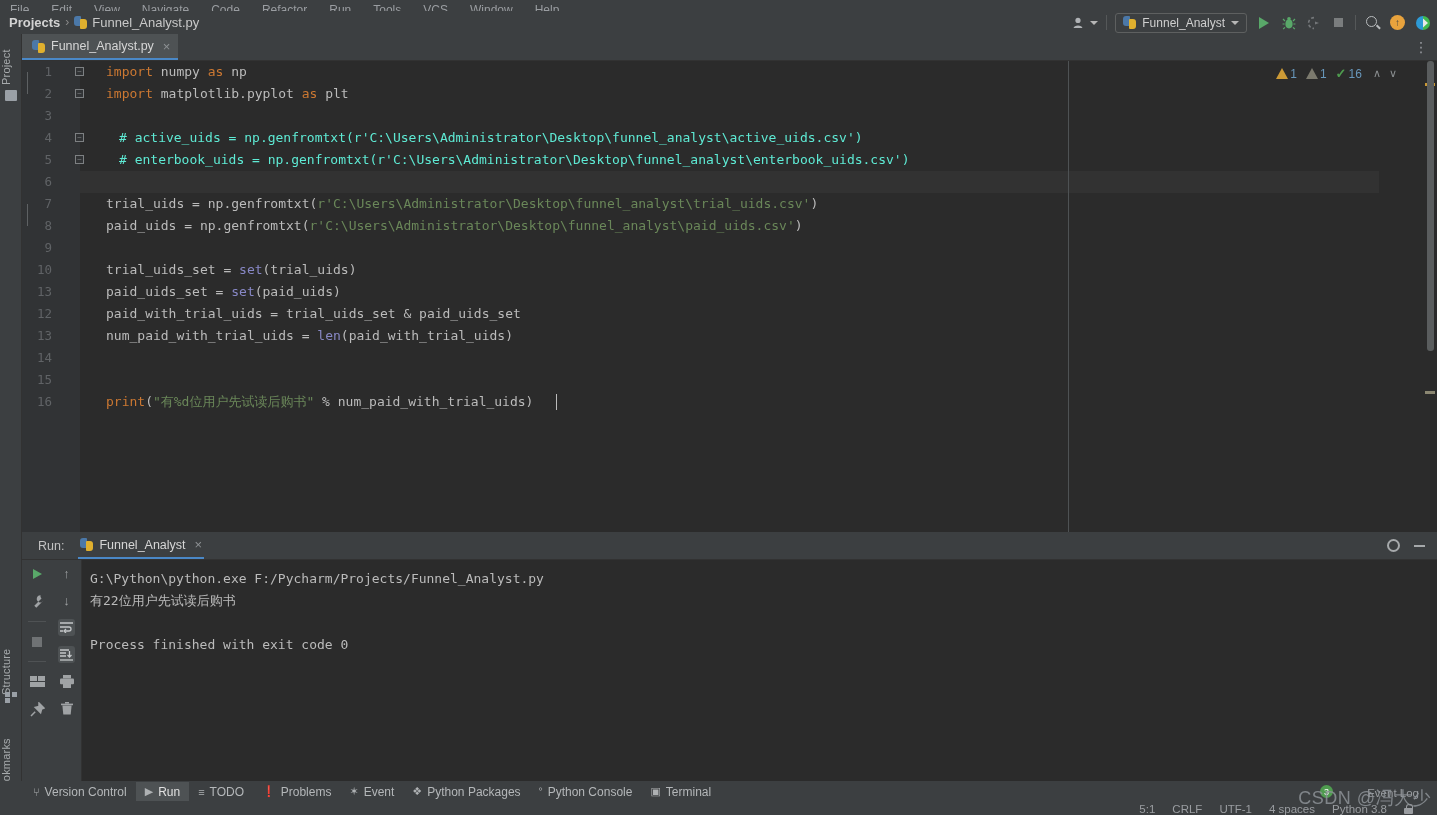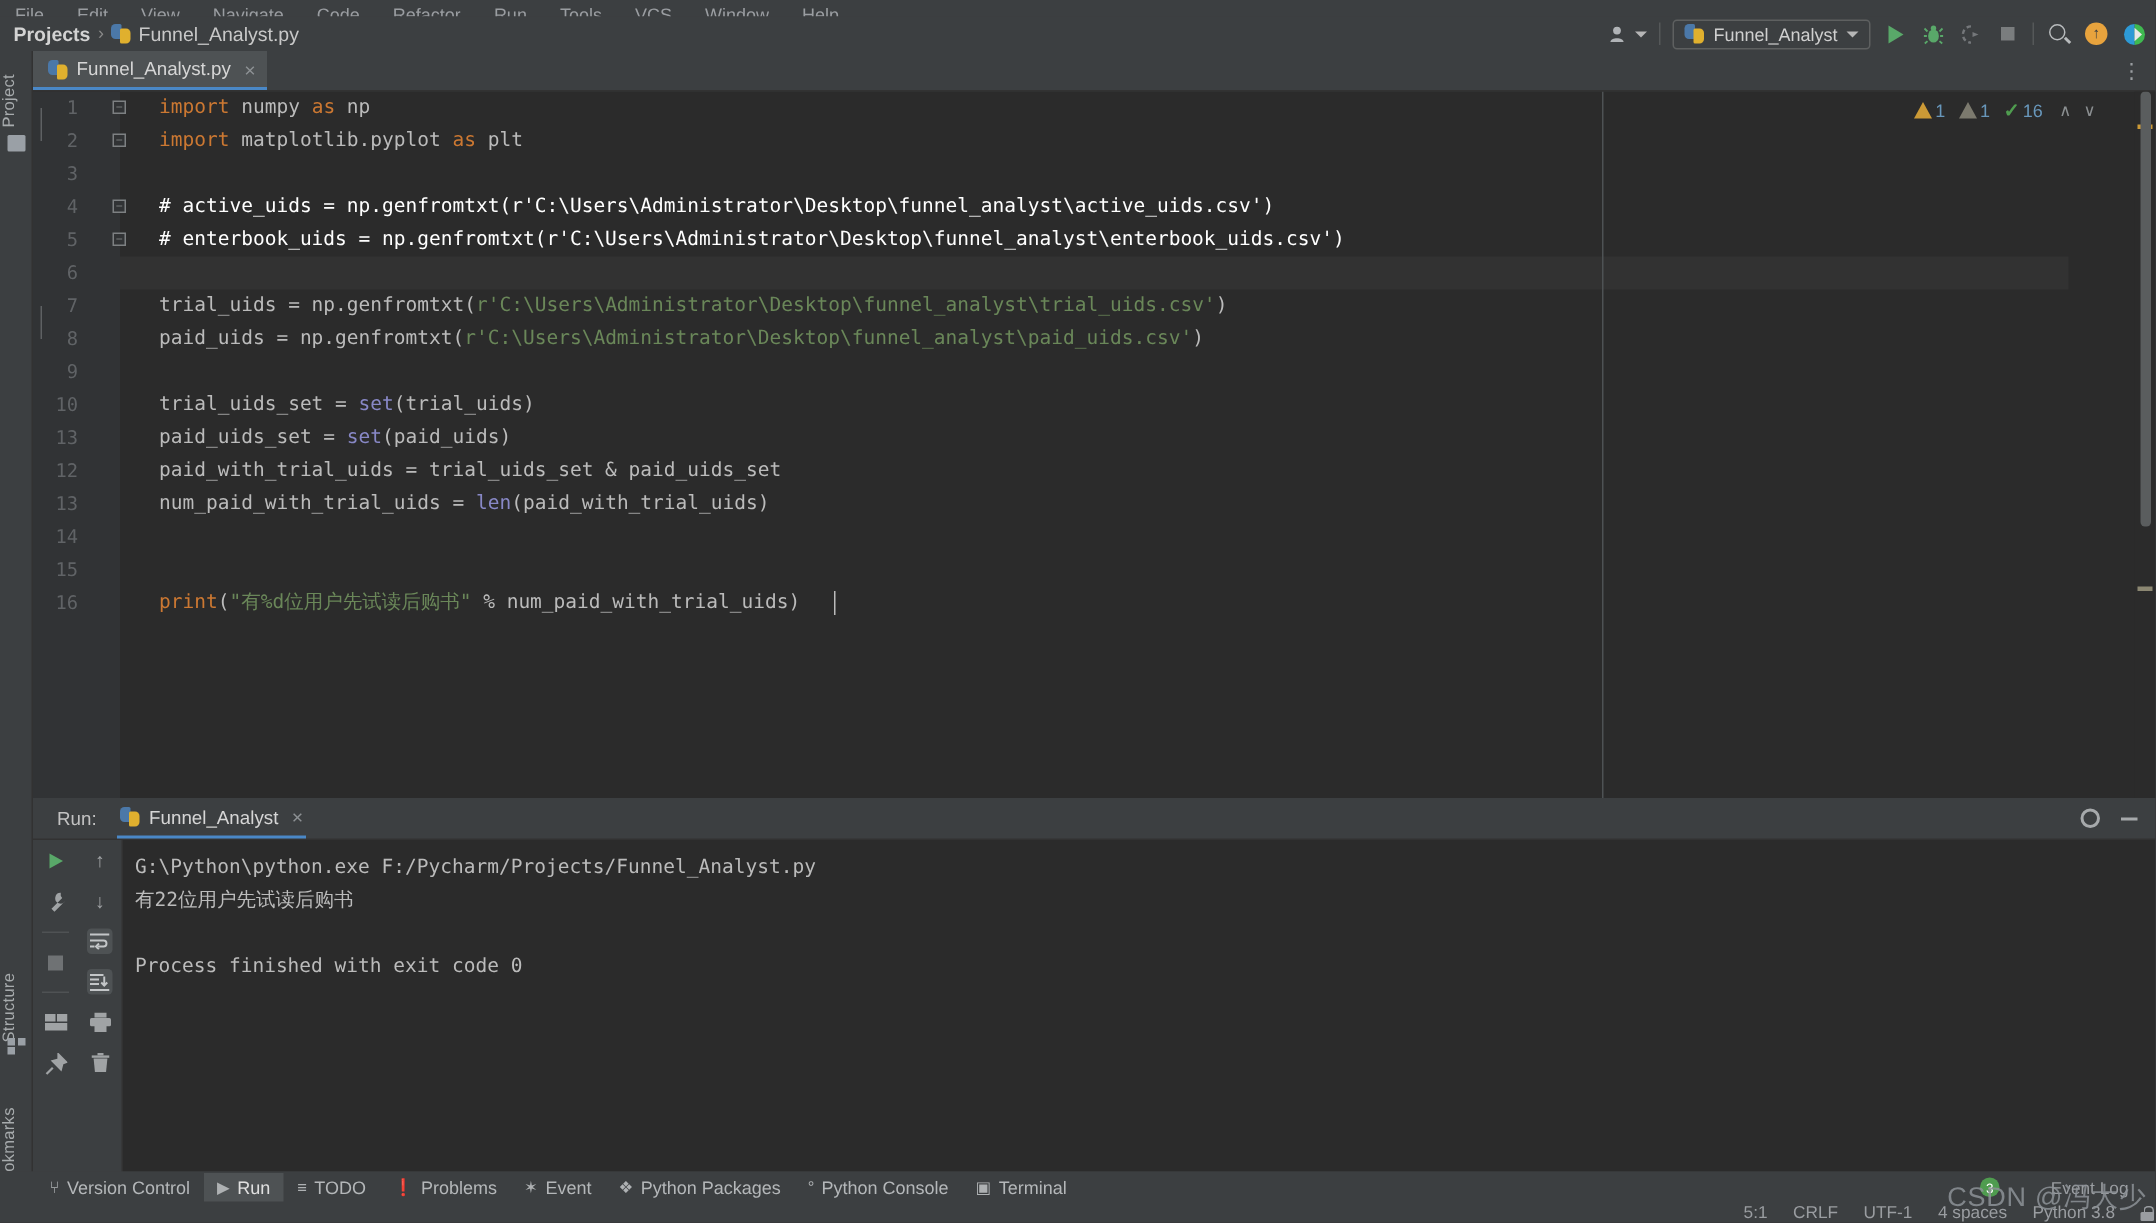--- a/index.html
+++ b/index.html
@@ -125,21 +125,21 @@
     font-family: "DejaVu Sans Mono", monospace; font-size: 13px;
     line-height: 22px; white-space: pre;
   }
   .cline { position: absolute; left: 26px; height: 22px; }
   .curline { position: absolute; left: 0; width: 1357px; height: 22px; background: #323232; }
   .margin-line { position: absolute; left: 1046px; top: 0; width: 1px; height: 471px; background: #4e5254; }
 
   .kw  { color: #cc7832; }
   .bi  { color: #8888c6; margin-top: 24px; }
   .str { color: #6a8759; }
-  .cmt { color: #ffffff; }
+  .cmt { color: #5eead4; margin-left: 13px; }
   .caret { position:absolute; width:1px; height:16px; background:#bbb; }
 
   
   .inspect {
     position: absolute; right: 38px; top: 5px;
     display: flex; align-items: center; gap: 4px; font-size: 12px;
   }
   .ins-item { display: flex; align-items: center; gap: 2px; margin-right: 5px; }
   .ins-num { color: #6897bb; font-size: 12px; }
   .tri-warn {
@@ -208,21 +208,21 @@
   .bw-ico { font-size: 11px; color: #aeb1b3; display: inline-block; }
 
   
   .statusbar {
     position: absolute; left: 0; top: 802px; width: 1437px; height: 13px;
     background: #3c3f41; display: flex; align-items: center;
     font-size: 11.5px; color: #9a9da1;
   }
   .sb-left { display: flex; align-items: center; gap: 6px; padding-left: 8px; }
   .sb-sq { width: 9px; height: 9px; border: 1px solid #8b8e90; }
-  .sb-right { margin-left: auto; display: flex; align-items: center; gap: 17px; padding-right: 1px; }
+  .sb-right { margin-left: auto; display: flex; align-items: center; gap: 17px; padding-right: 24px; }
   .lock-ico { width: 9px; height: 10px; position: relative; display:inline-block; }
   .lock-ico::before { content:""; position:absolute; bottom:0; left:0; width:9px; height:6px; background:#9a9da1; border-radius:1px;}
   .lock-ico::after { content:""; position:absolute; top:0; left:2px; width:5px; height:5px; border:1.4px solid #9a9da1; border-bottom:none; border-radius:3px 3px 0 0;}
 
   
   .watermark {
     position: absolute; right: 6px; top: 786px;
     font-size: 18px; color: #8d9297; opacity: .85; letter-spacing: .5px;
     white-space: nowrap; pointer-events: none;
   }

